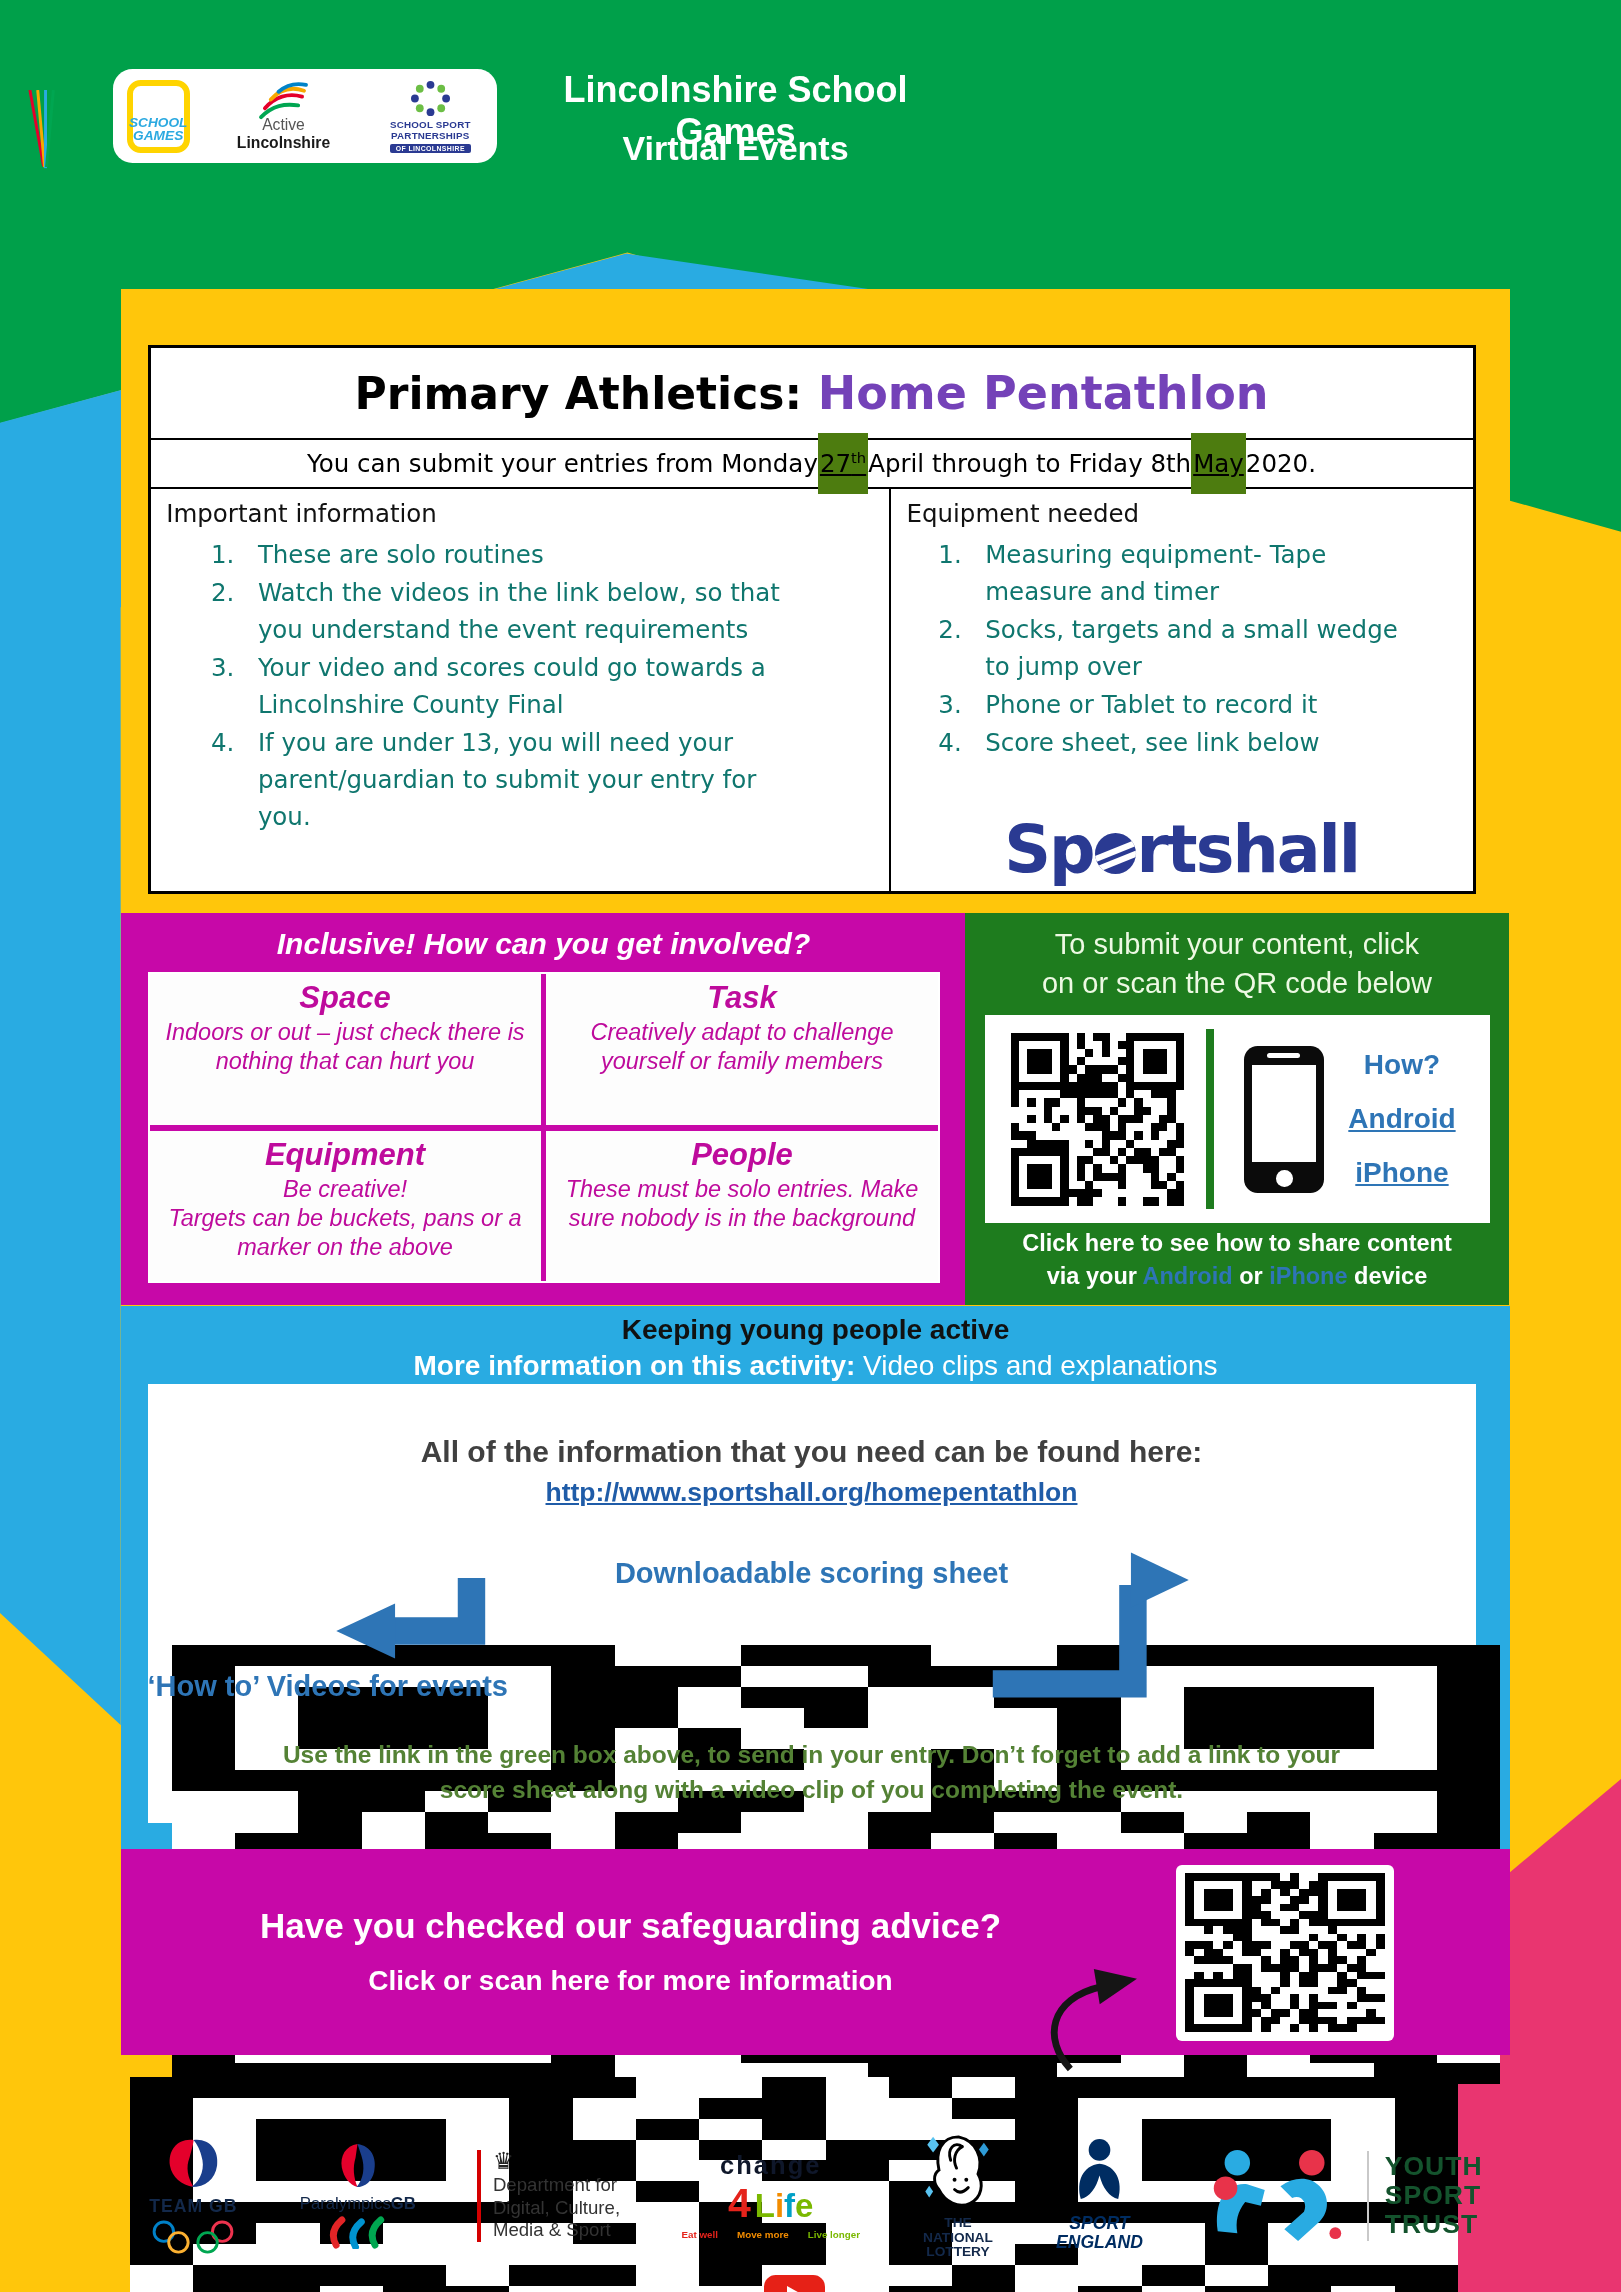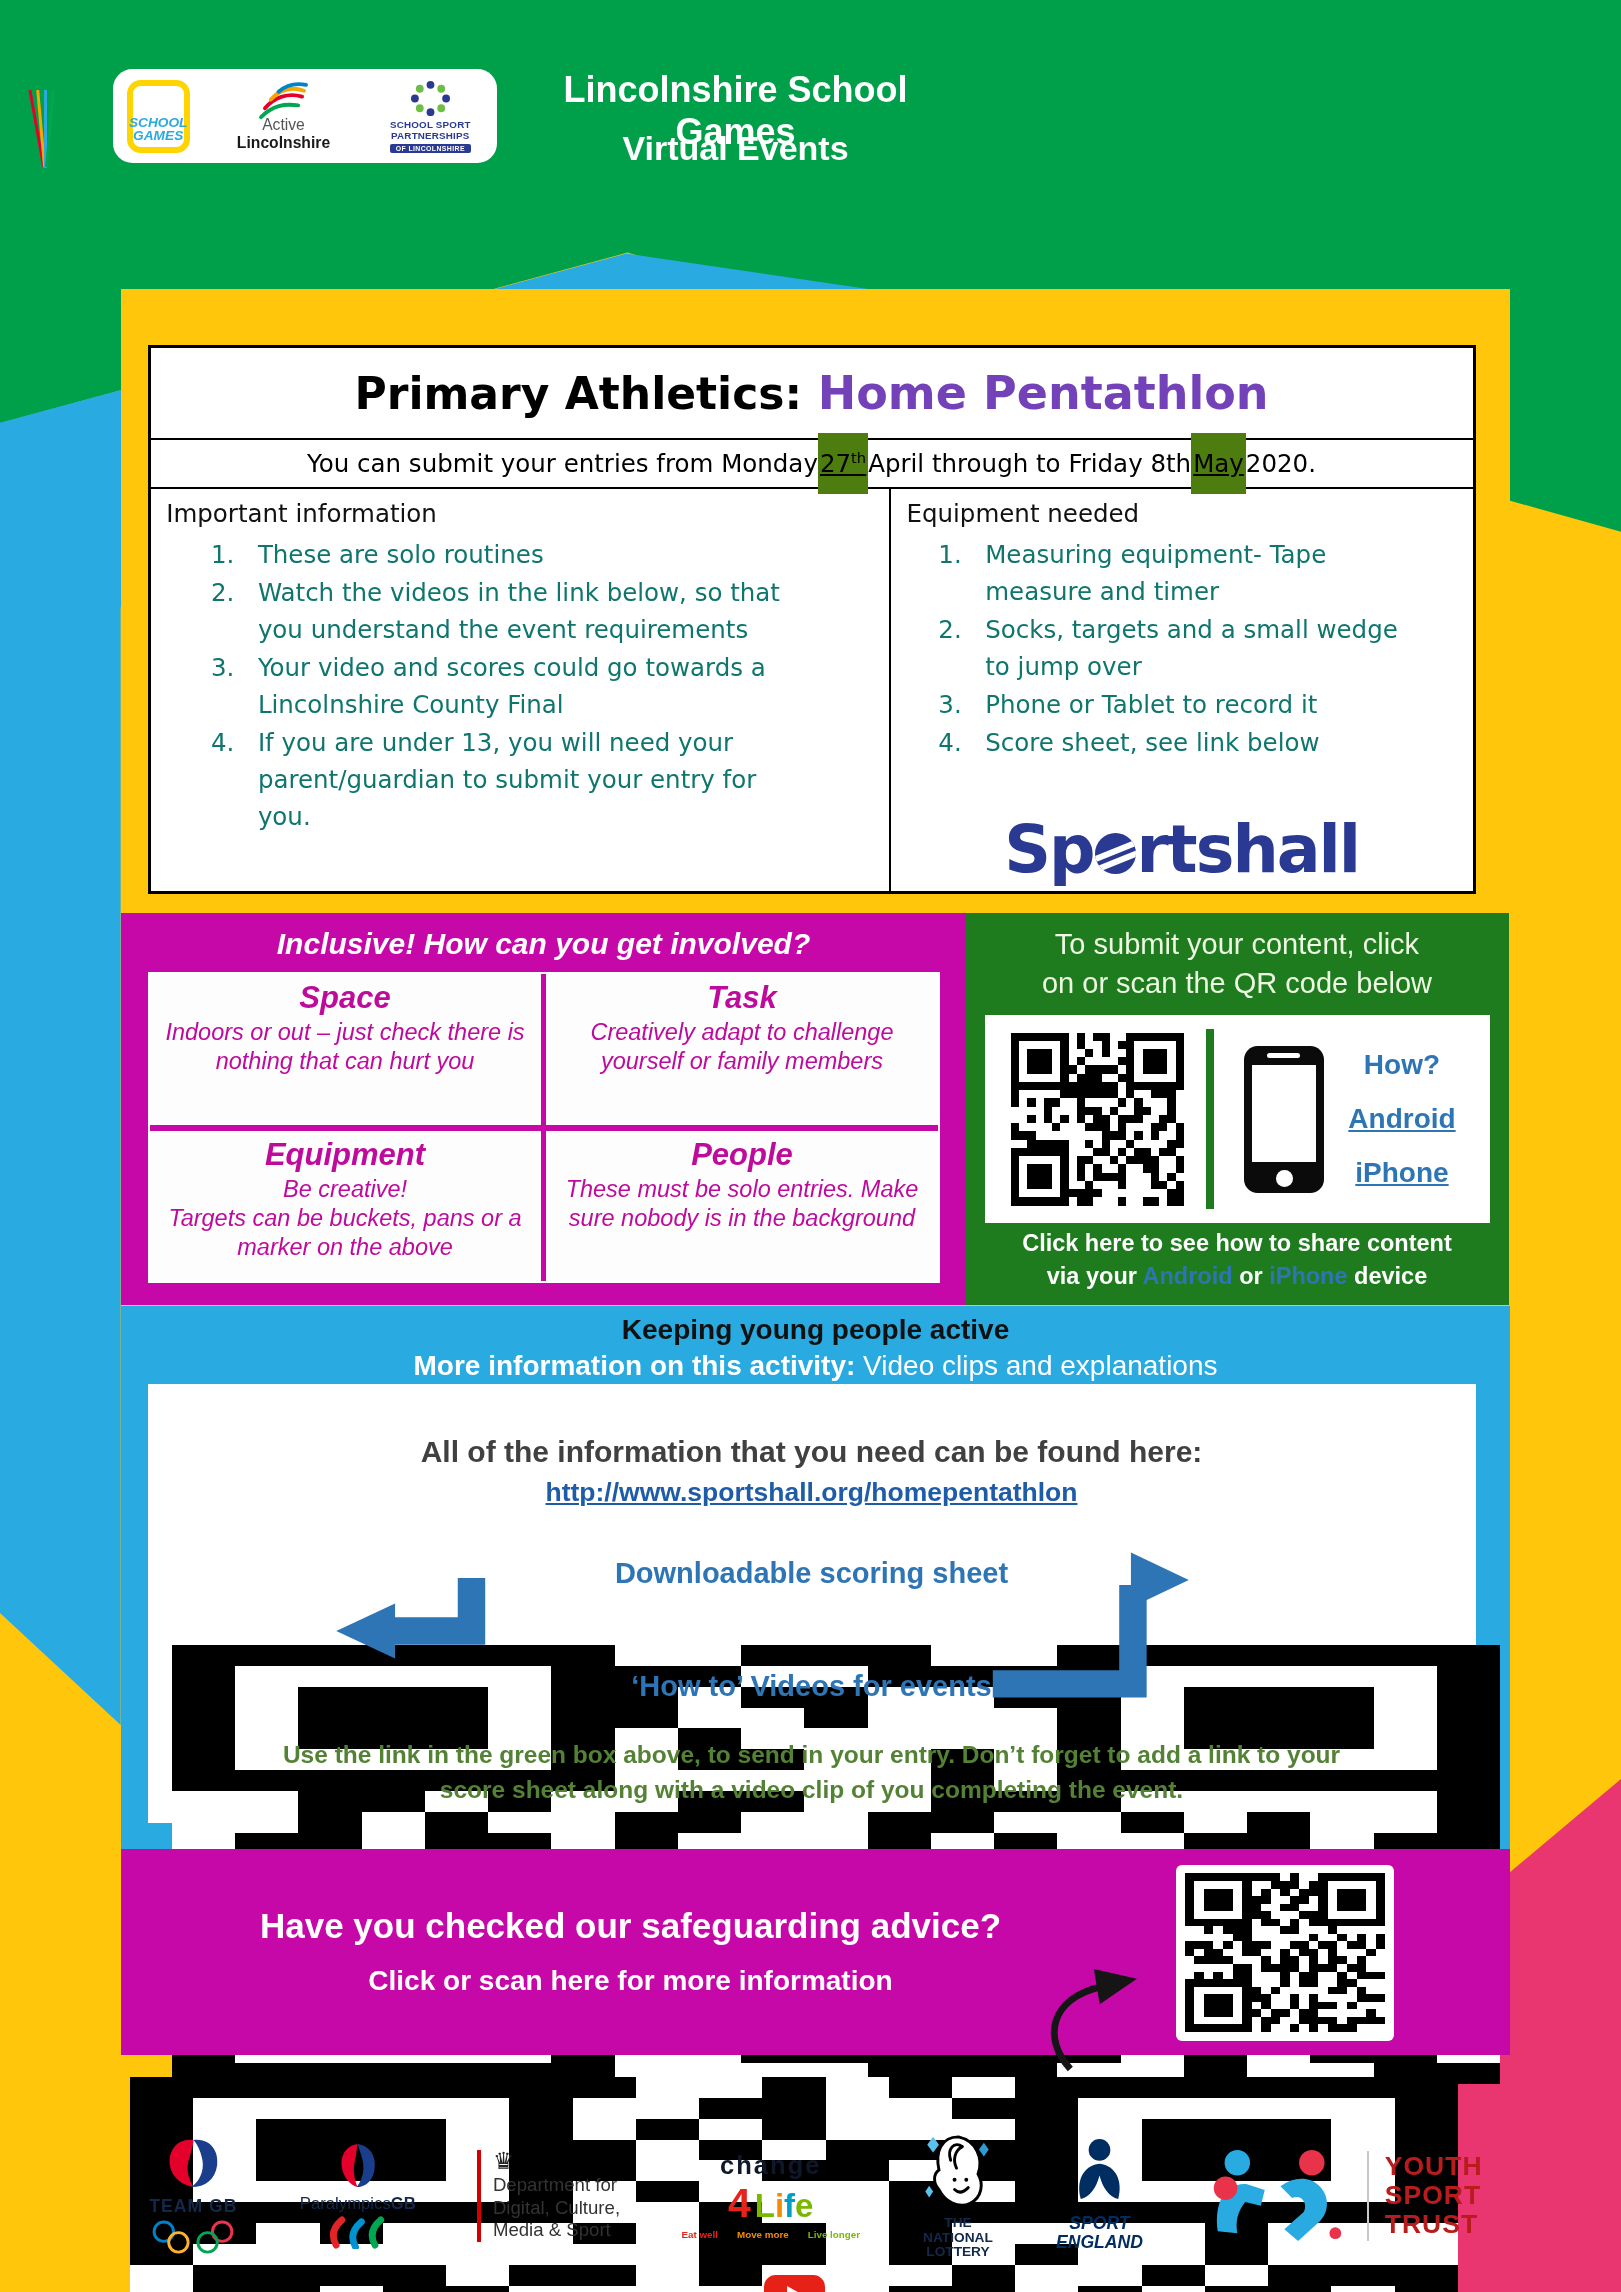--- a/index.html
+++ b/index.html
@@ -103,21 +103,21 @@
   .act-link{margin-top:7.8px;text-align:center;font-size:26.5px;font-weight:bold;}
   .act-link a{color:#1F5CA8;text-decoration:underline;}
   .qr-left{position:absolute;left:24.5px;top:137px;width:186px;height:186px;}
   .qr-right{position:absolute;right:17.6px;top:130px;width:180px;height:180px;}
   .yt-badge{position:absolute;left:50%;top:50%;width:61px;height:43px;margin:-21.6px 0 0 -30px;
             background:#E62117;border-radius:11.8px;z-index:2;}
   .yt-badge::after{content:"";position:absolute;left:23.5px;top:10.8px;border-style:solid;
             border-width:10.8px 0 10.8px 18.6px;border-color:transparent transparent transparent #fff;}
   .label-scoring{position:absolute;left:0;right:0;top:173px;text-align:center;font-size:29px;
                  font-weight:bold;color:#2E75B6;}
-  .label-videos{position:absolute;left:0;right:0;top:286px;text-align:center;font-size:29px;
+  .label-videos{position:absolute;left:0;right:0;top:286px;text-align:left;font-size:29px;
                 font-weight:bold;color:#2E75B6;}
   .arrows-svg{position:absolute;left:0;top:0;pointer-events:none;}
   .act-note{position:absolute;left:0;right:0;bottom:15.7px;text-align:center;font-size:24.5px;
             font-weight:bold;color:#548235;line-height:35px;}
 
   
   .safeguard{position:absolute;left:121px;top:1849px;width:1389px;height:206px;background:#C708A8;}
   .sg-line1{position:absolute;left:29px;top:57px;width:961px;text-align:center;font-size:35px;
             font-weight:bold;color:#fff;}
   .sg-line2{position:absolute;left:29px;top:116px;width:961px;text-align:center;font-size:28px;
@@ -142,21 +142,21 @@
   .c4l .row{display:flex;align-items:baseline;gap:3.9px;}
   .c4l .w2{font-size:41px;font-weight:bold;color:#E5231B;}
   .c4l .w3{font-size:33px;font-weight:bold;}
   .c4l .w3 .a{color:#7AB800;} .c4l .w3 .b{color:#F28C00;} .c4l .w3 .c{color:#00A0C6;}
   .c4l .tag{font-size:9.8px;font-weight:bold;margin-top:2px;display:flex;gap:19px;}
   .c4l .tag .t1{color:#E5231B;} .c4l .tag .t2{color:#F28C00;} .c4l .tag .t3{color:#7AB800;}
   .lottery .cap3{font-size:13.7px;font-weight:bold;color:#13294B;line-height:14.7px;text-align:center;}
   .se .cap3{font-size:17.6px;font-weight:bold;font-style:italic;color:#002D62;line-height:19.6px;text-align:center;}
   .yst{display:flex;align-items:center;gap:15.7px;}
   .yst .div{width:2px;height:90px;background:#c9c9c9;}
-  .yst .cap3{font-size:26.5px;font-weight:bold;color:#b91c1c;line-height:29px;letter-spacing:1px;}
+  .yst .cap3{font-size:26.5px;font-weight:bold;color:#14532d;line-height:29px;letter-spacing:1px;}
 
   
   .qr{display:grid;grid-template-columns:repeat(21,1fr);grid-template-rows:repeat(21,1fr);
       width:100%;height:100%;background:#fff;}
   .qr i{display:block;}
   .qr i.b{background:#000;}
   .qr-box{position:relative;width:100%;height:100%;}
 </style>
 </head>
 <body>

